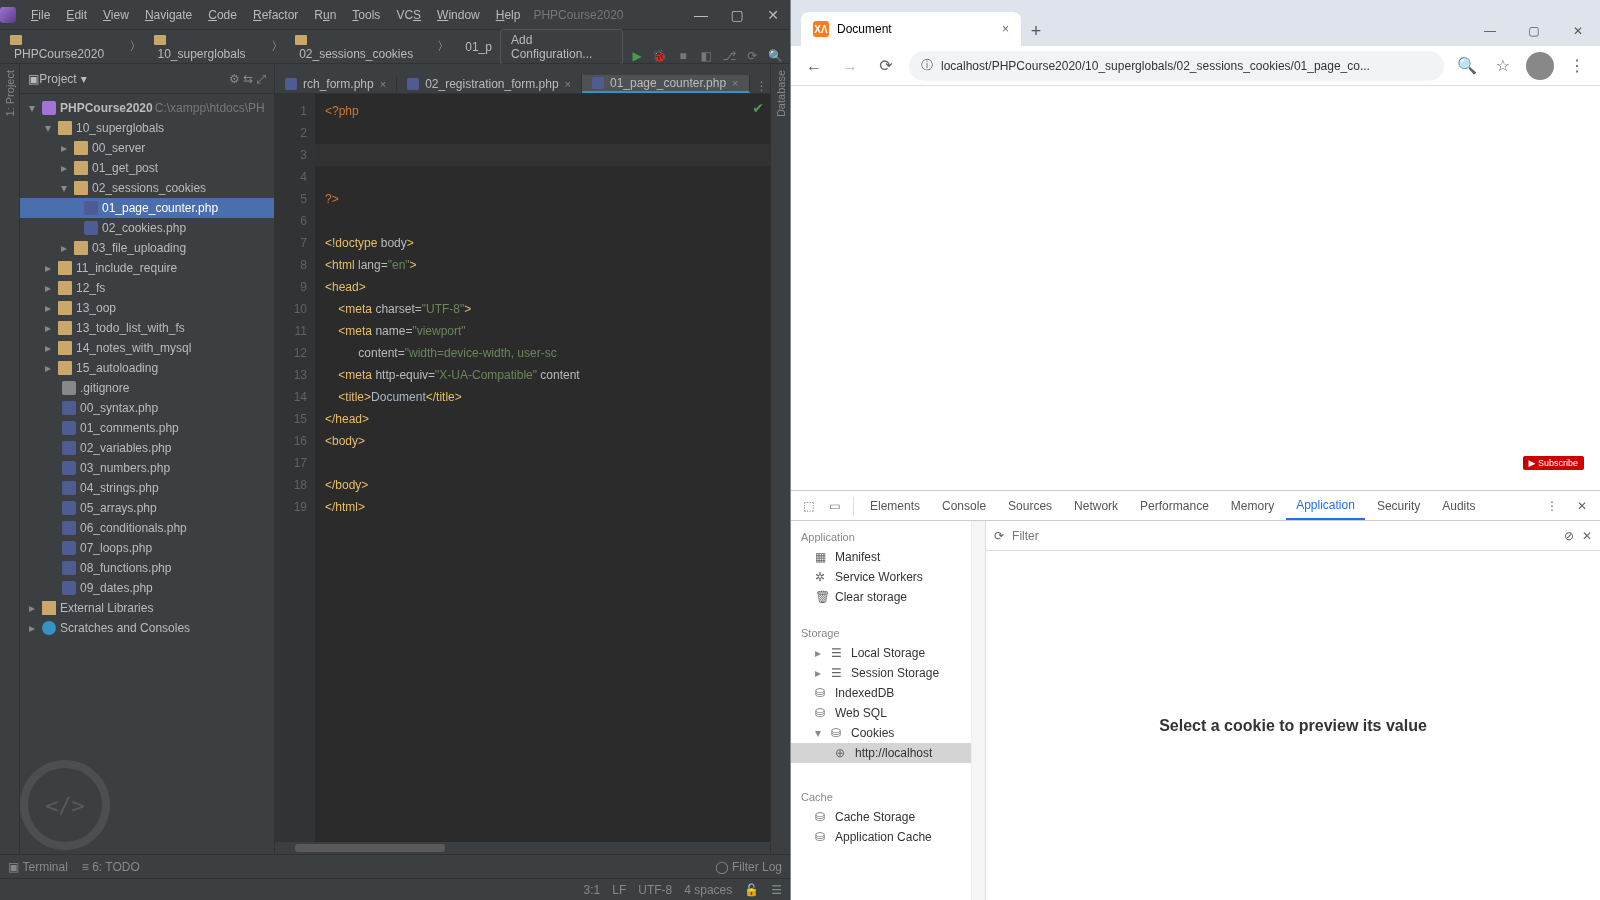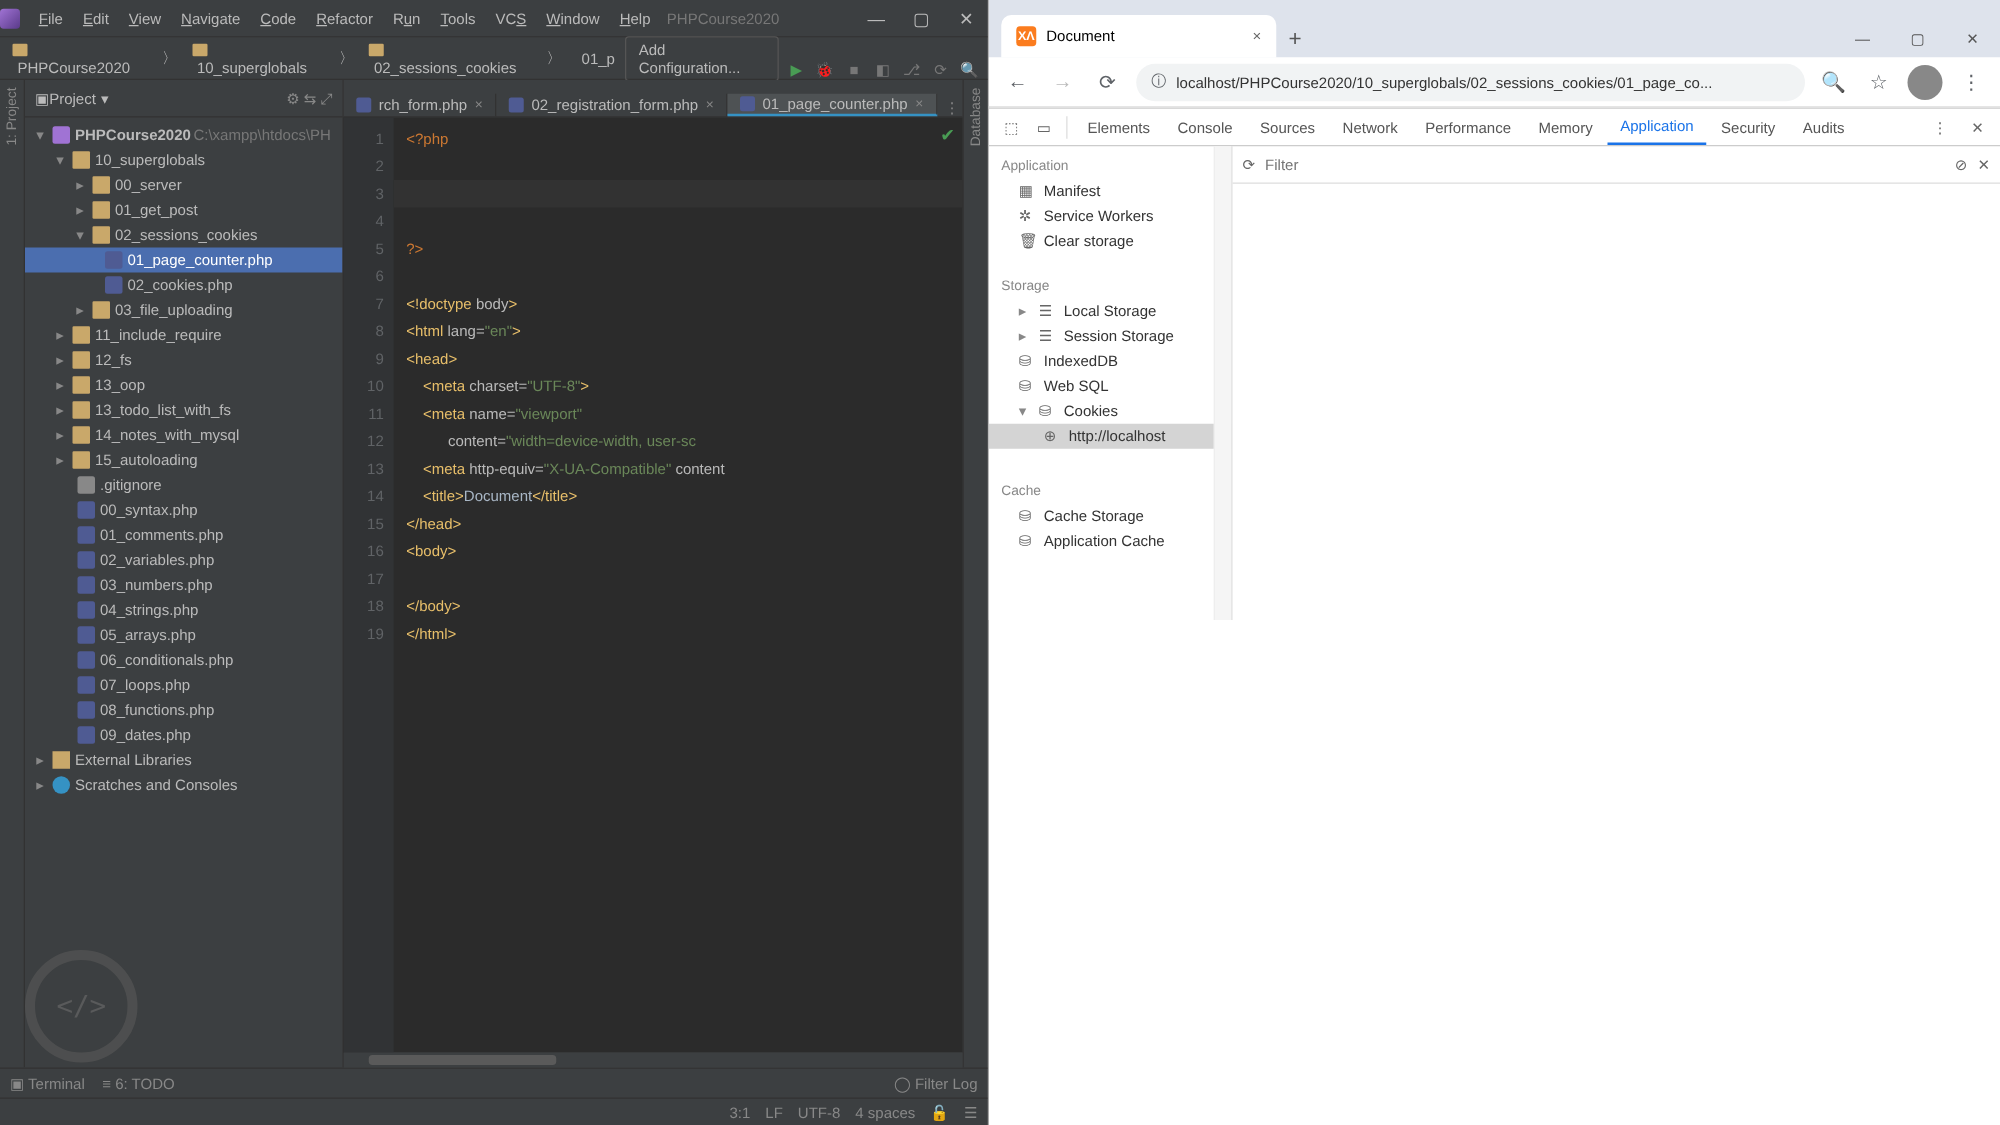--- a/index.html
+++ b/index.html
@@ -385,20 +385,23 @@
       <div class="omnibox">
         <span>ⓘ</span>
         <span style="color:#333">localhost/PHPCourse2020/10_superglobals/02_sessions_cookies/01_page_co...</span>
       </div>
       <span class="br-ico">🔍</span>
       <span class="br-ico">☆</span>
       <span class="avatar"></span>
       <span class="br-ico">⋮</span>
     </div>
 
+    <div class="br-content">
+      <span class="ytbadge">▶ Subscribe</span>
+    </div>
 
     <div class="dt">
       <div class="dt-tabs">
         <span class="dt-tool">⬚</span>
         <span class="dt-tool">▭</span>
         <span style="border-left:1px solid #ddd;height:18px;margin:0 4px"></span>
         <span class="dt-tab">Elements</span>
         <span class="dt-tab">Console</span>
         <span class="dt-tab">Sources</span>
         <span class="dt-tab">Network</span>
@@ -466,17 +469,18 @@
             </div>
           <div class="scrollbar"></div>
         </div>
         <div class="dt-main">
           <div class="dt-filter">
             <span>⟳</span>
             <input placeholder="Filter" style="">
             <span>⊘</span>
             <span>✕</span>
           </div>
+          <div class="dt-preview">Select a cookie to preview its value</div>
         </div>
       </div>
     </div>
   </div>
 </div>
 
 </body></html>

